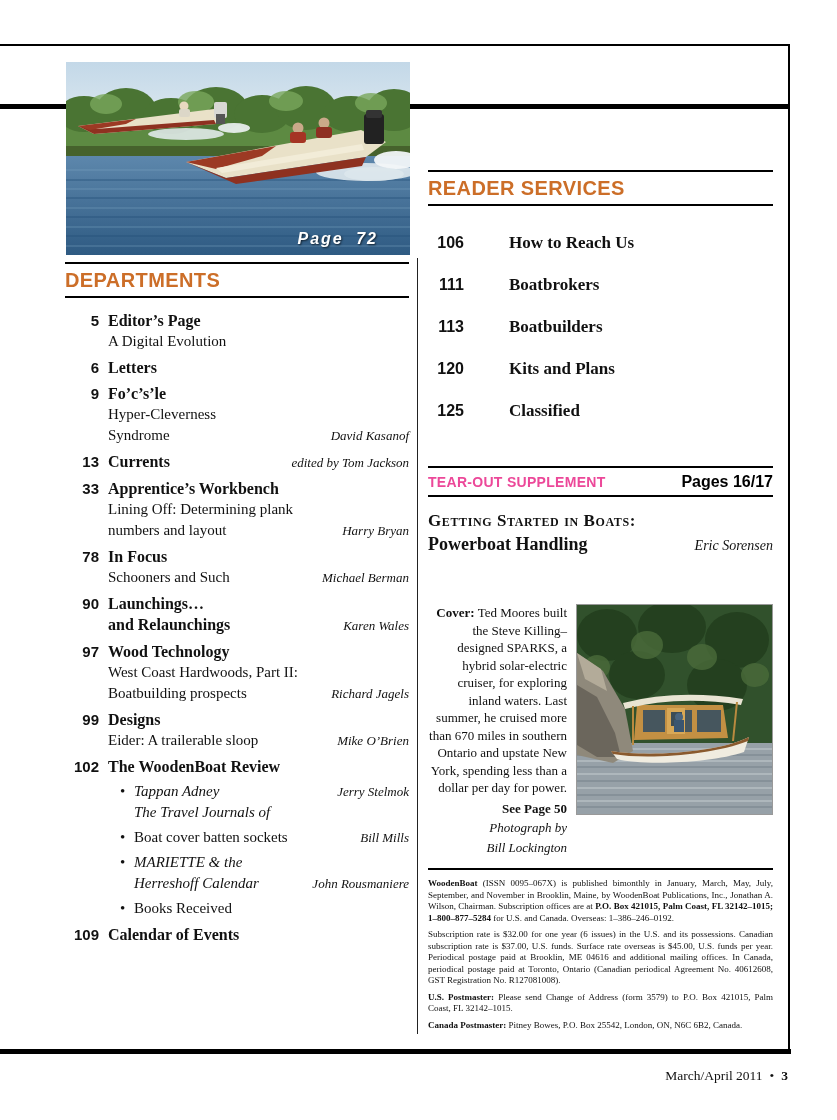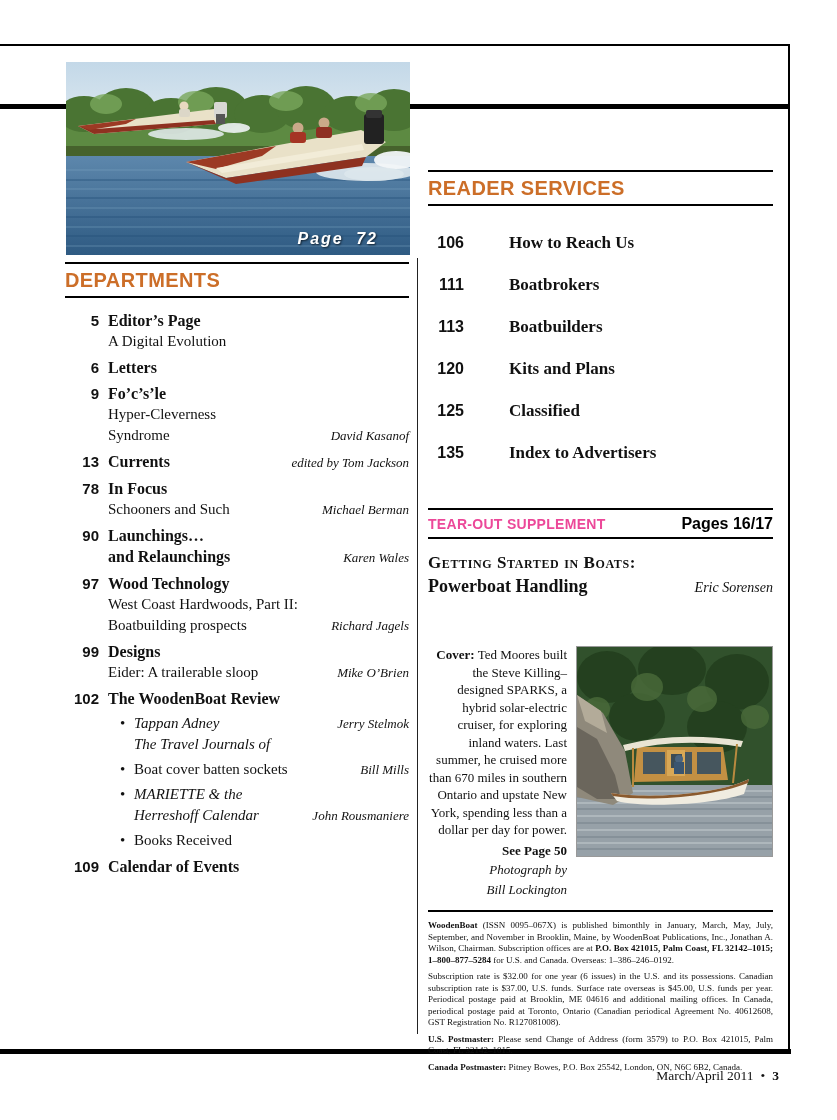--- a/index.html
+++ b/index.html
@@ -69,21 +69,21 @@
   .cover-see{font-weight:bold;margin-top:3px !important;}
   .cover-credit{font-style:italic;margin-top:2px !important;}
   .cover-photo{width:197px;height:211px;border:1px solid #999;box-sizing:border-box;flex:none;}
   .cover-photo svg{display:block;}
 
   .fp-rule{margin-top:12px;border-top:2px solid #000;}
   #fine-print{margin-top:8px;}
   .fp{font-size:9px;line-height:11.5px;text-align:justify;margin:0 0 5px;}
   .fp b{font-weight:bold;}
 
-  .footer{position:absolute;top:1068px;right:58px;font-size:13.5px;margin-left:36px;}
+  .footer{position:absolute;top:1068px;right:49px;font-size:13.5px;margin-left:36px;}
   .footer .sep{margin:0 7px;}
   .footer .pg{font-weight:bold;}
 </style>
 </head>
 <body>
 
 <div class="page">
 
   <div class="top-rule"></div>
   <div class="mid-rule"></div>
@@ -198,20 +198,35 @@
         <div class="dept-entry">
           <div class="dept-num">13</div>
           <div class="dept-body">
             <div class="dept-title">
               <span>Currents</span>
               <span class="author">edited by Tom Jackson</span>
             </div>
           </div>
         </div>
         <div class="dept-entry">
+          <div class="dept-num">33</div>
+          <div class="dept-body">
+            <div class="dept-title">
+              <span>Apprentice’s Workbench</span>
+            </div>
+            <div class="dept-line">
+              <span class="sub-text">Lining Off: Determining plank</span>
+            </div>
+            <div class="dept-line">
+              <span class="sub-text">numbers and layout</span>
+              <span class="author">Harry Bryan</span>
+            </div>
+          </div>
+        </div>
+        <div class="dept-entry">
           <div class="dept-num">78</div>
           <div class="dept-body">
             <div class="dept-title">
               <span>In Focus</span>
             </div>
             <div class="dept-line">
               <span class="sub-text">Schooners and Such</span>
               <span class="author">Michael Berman</span>
             </div>
           </div>
@@ -330,24 +345,20 @@
           <div class="rs-num">113</div>
           <div class="rs-title">Boatbuilders</div>
         </div>
         <div class="rs-entry">
           <div class="rs-num">120</div>
           <div class="rs-title">Kits and Plans</div>
         </div>
         <div class="rs-entry">
           <div class="rs-num">125</div>
           <div class="rs-title">Classified</div>
-        </div>
-        <div class="rs-entry">
-          <div class="rs-num">135</div>
-          <div class="rs-title">Index to Advertisers</div>
         </div>
       </div>
 
     <div class="tear-heading">
       <span class="orange">TEAR-OUT SUPPLEMENT</span>
       <span class="pages">Pages 16/17</span>
     </div>
     <div class="gsib">
       <div class="gsib-title">Getting Started in Boats:</div>
       <div class="gsib-row">

